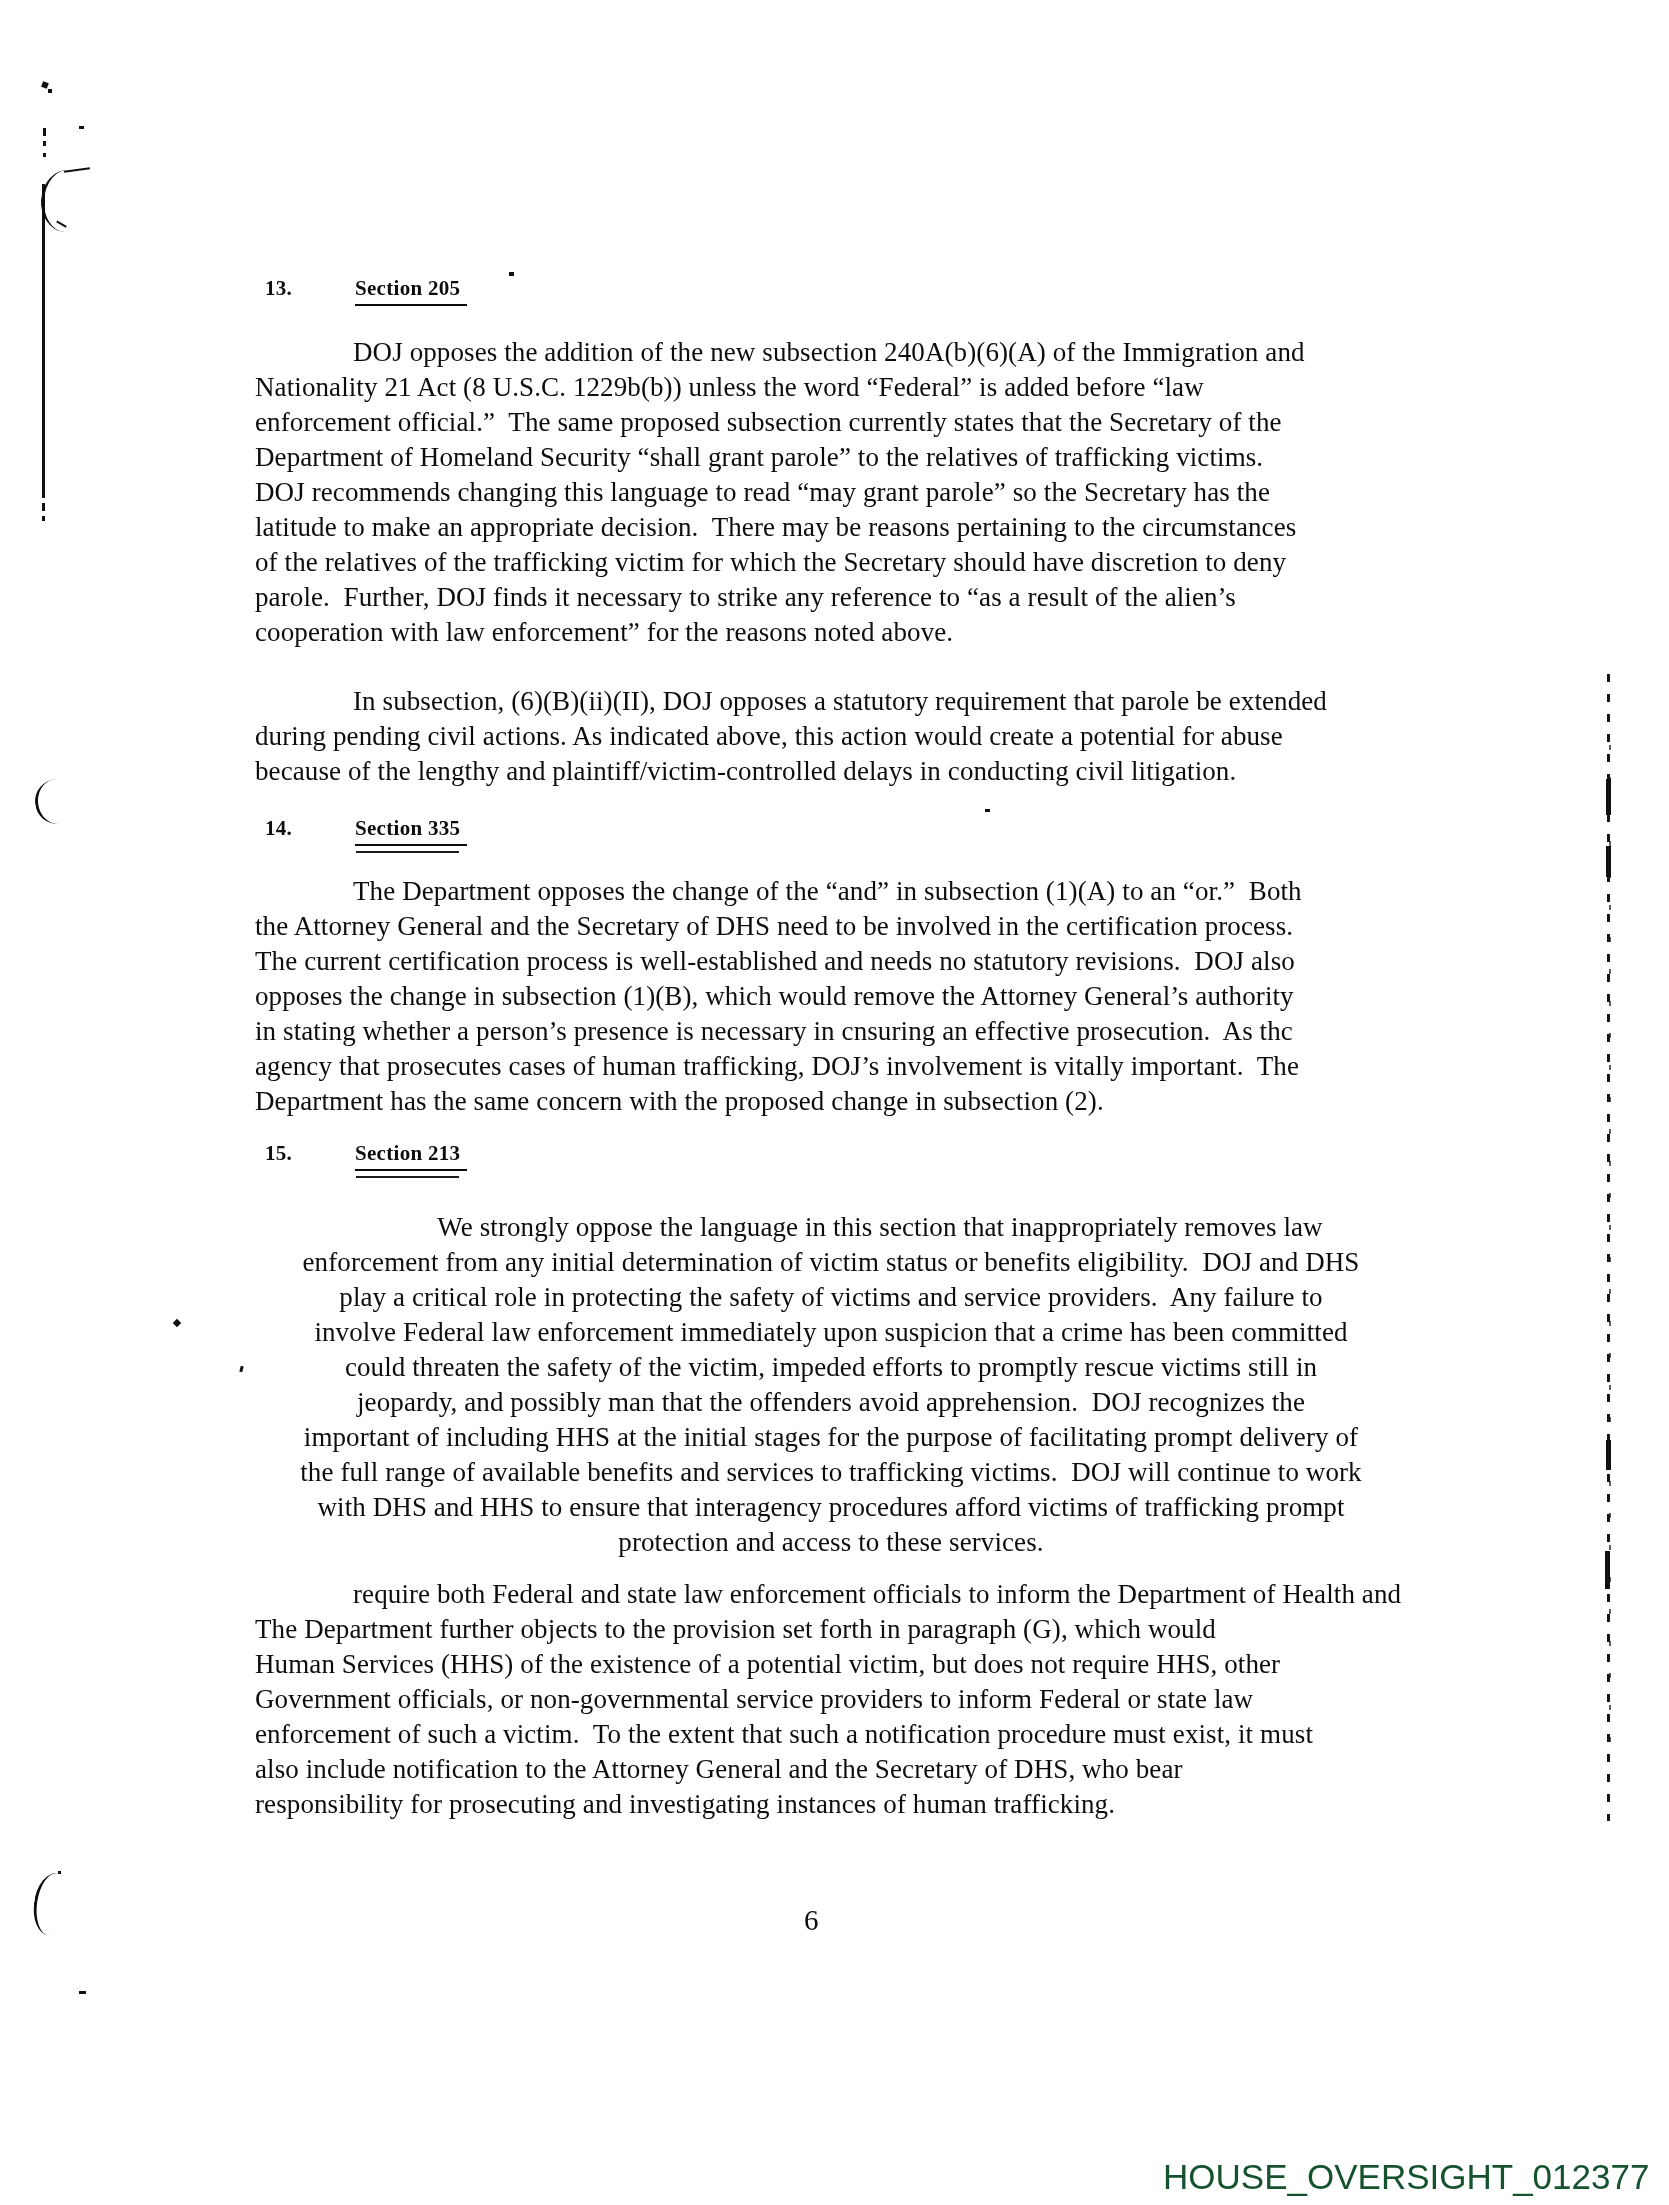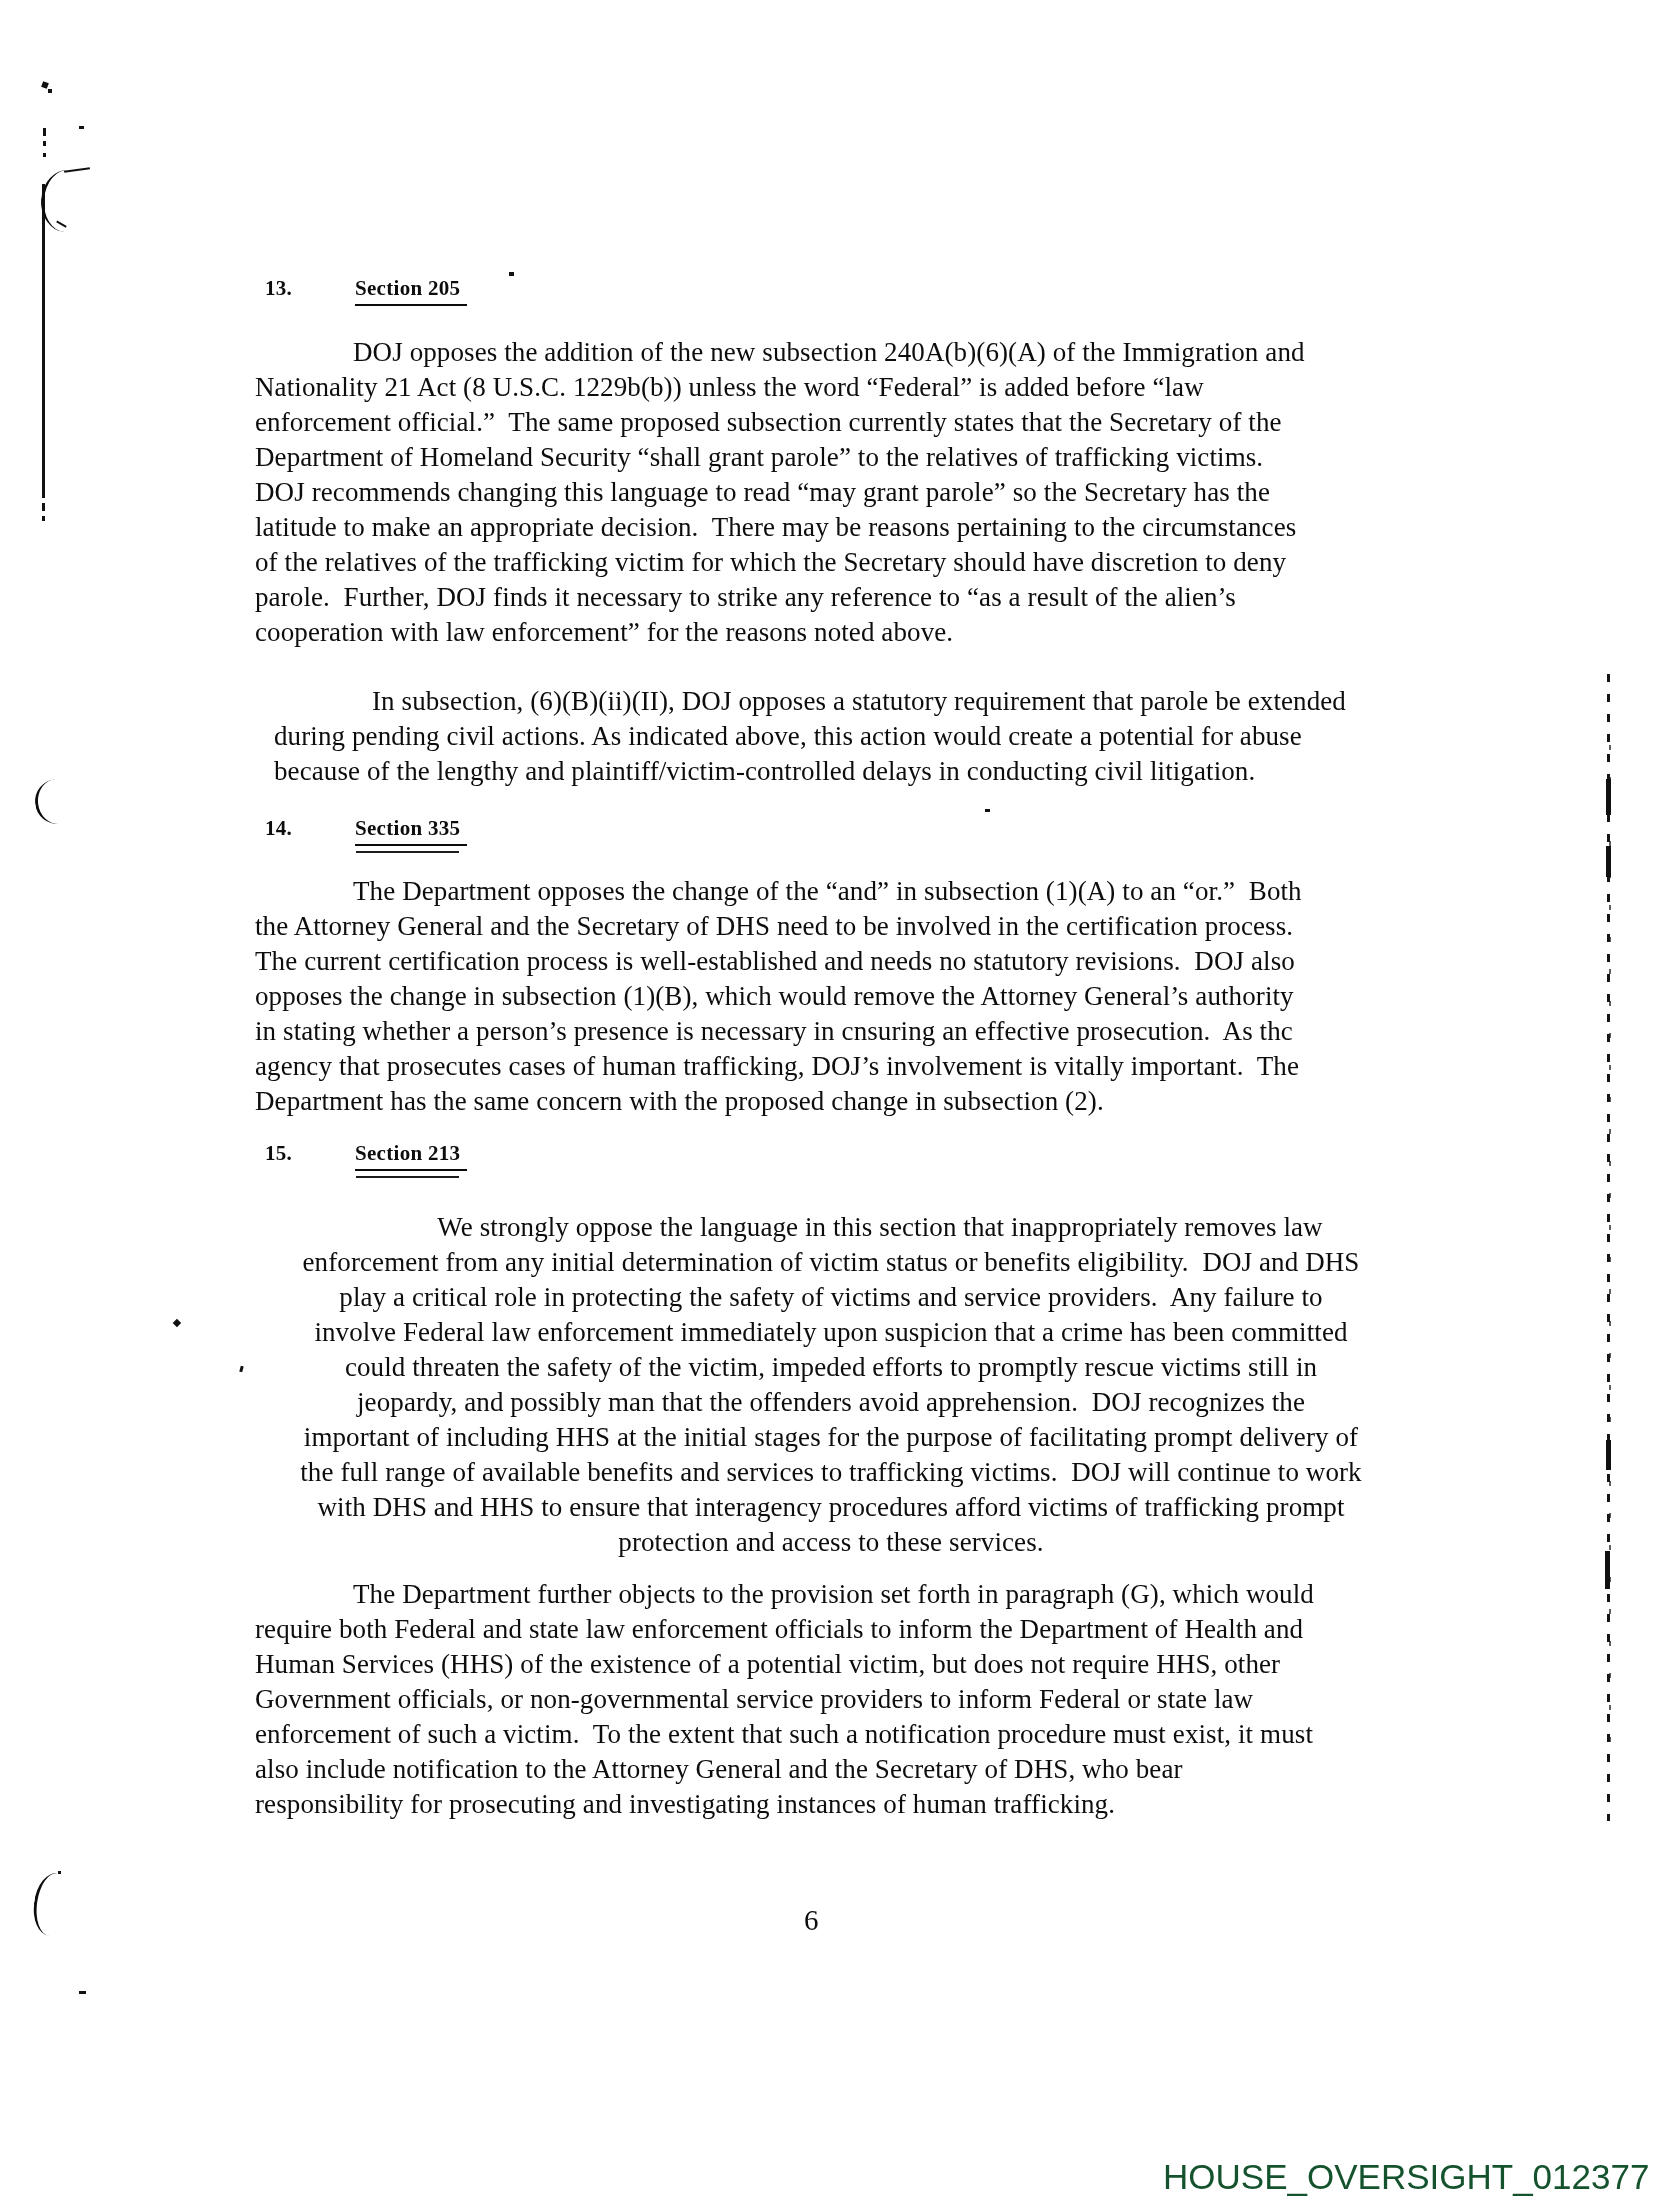--- a/index.html
+++ b/index.html
@@ -67,21 +67,21 @@
       <div class="tline">DOJ opposes the addition of the new subsection 240A(b)(6)(A) of the Immigration and</div>
       <div class="tline">Nationality 21 Act (8 U.S.C. 1229b(b)) unless the word “Federal” is added before “law</div>
       <div class="tline">enforcement official.”  The same proposed subsection currently states that the Secretary of the</div>
       <div class="tline">Department of Homeland Security “shall grant parole” to the relatives of trafficking victims.</div>
       <div class="tline">DOJ recommends changing this language to read “may grant parole” so the Secretary has the</div>
       <div class="tline">latitude to make an appropriate decision.  There may be reasons pertaining to the circumstances</div>
       <div class="tline">of the relatives of the trafficking victim for which the Secretary should have discretion to deny</div>
       <div class="tline">parole.  Further, DOJ finds it necessary to strike any reference to “as a result of the alien’s</div>
       <div class="tline">cooperation with law enforcement” for the reasons noted above.</div>
     </div>
-  <div class="para" style="top:684px;margin-left:19px;">
+  <div class="para" style="top:684px;">
       <div class="tline">In subsection, (6)(B)(ii)(II), DOJ opposes a statutory requirement that parole be extended</div>
       <div class="tline">during pending civil actions. As indicated above, this action would create a potential for abuse</div>
       <div class="tline">because of the lengthy and plaintiff/victim-controlled delays in conducting civil litigation.</div>
     </div>
 
   <div class="heading" style="top:816px;">
     <span class="hnum">14.</span>
     <span class="htitle ul2">Section 335</span>
   </div>
   <div class="para" style="top:874px;">
@@ -104,22 +104,22 @@
       <div class="tline">play a critical role in protecting the safety of victims and service providers.  Any failure to</div>
       <div class="tline">involve Federal law enforcement immediately upon suspicion that a crime has been committed</div>
       <div class="tline">could threaten the safety of the victim, impeded efforts to promptly rescue victims still in</div>
       <div class="tline">jeopardy, and possibly man that the offenders avoid apprehension.  DOJ recognizes the</div>
       <div class="tline">important of including HHS at the initial stages for the purpose of facilitating prompt delivery of</div>
       <div class="tline">the full range of available benefits and services to trafficking victims.  DOJ will continue to work</div>
       <div class="tline">with DHS and HHS to ensure that interagency procedures afford victims of trafficking prompt</div>
       <div class="tline">protection and access to these services.</div>
     </div>
   <div class="para" style="top:1577px;">
+      <div class="tline">require both Federal and state law enforcement officials to inform the Department of Health and</div>
       <div class="tline">The Department further objects to the provision set forth in paragraph (G), which would</div>
-      <div class="tline">require both Federal and state law enforcement officials to inform the Department of Health and</div>
       <div class="tline">Human Services (HHS) of the existence of a potential victim, but does not require HHS, other</div>
       <div class="tline">Government officials, or non-governmental service providers to inform Federal or state law</div>
       <div class="tline">enforcement of such a victim.  To the extent that such a notification procedure must exist, it must</div>
       <div class="tline">also include notification to the Attorney General and the Secretary of DHS, who bear</div>
       <div class="tline">responsibility for prosecuting and investigating instances of human trafficking.</div>
     </div>
 
   <div class="page-number">6</div>
   <div class="footer">HOUSE_OVERSIGHT_012377</div>
 

